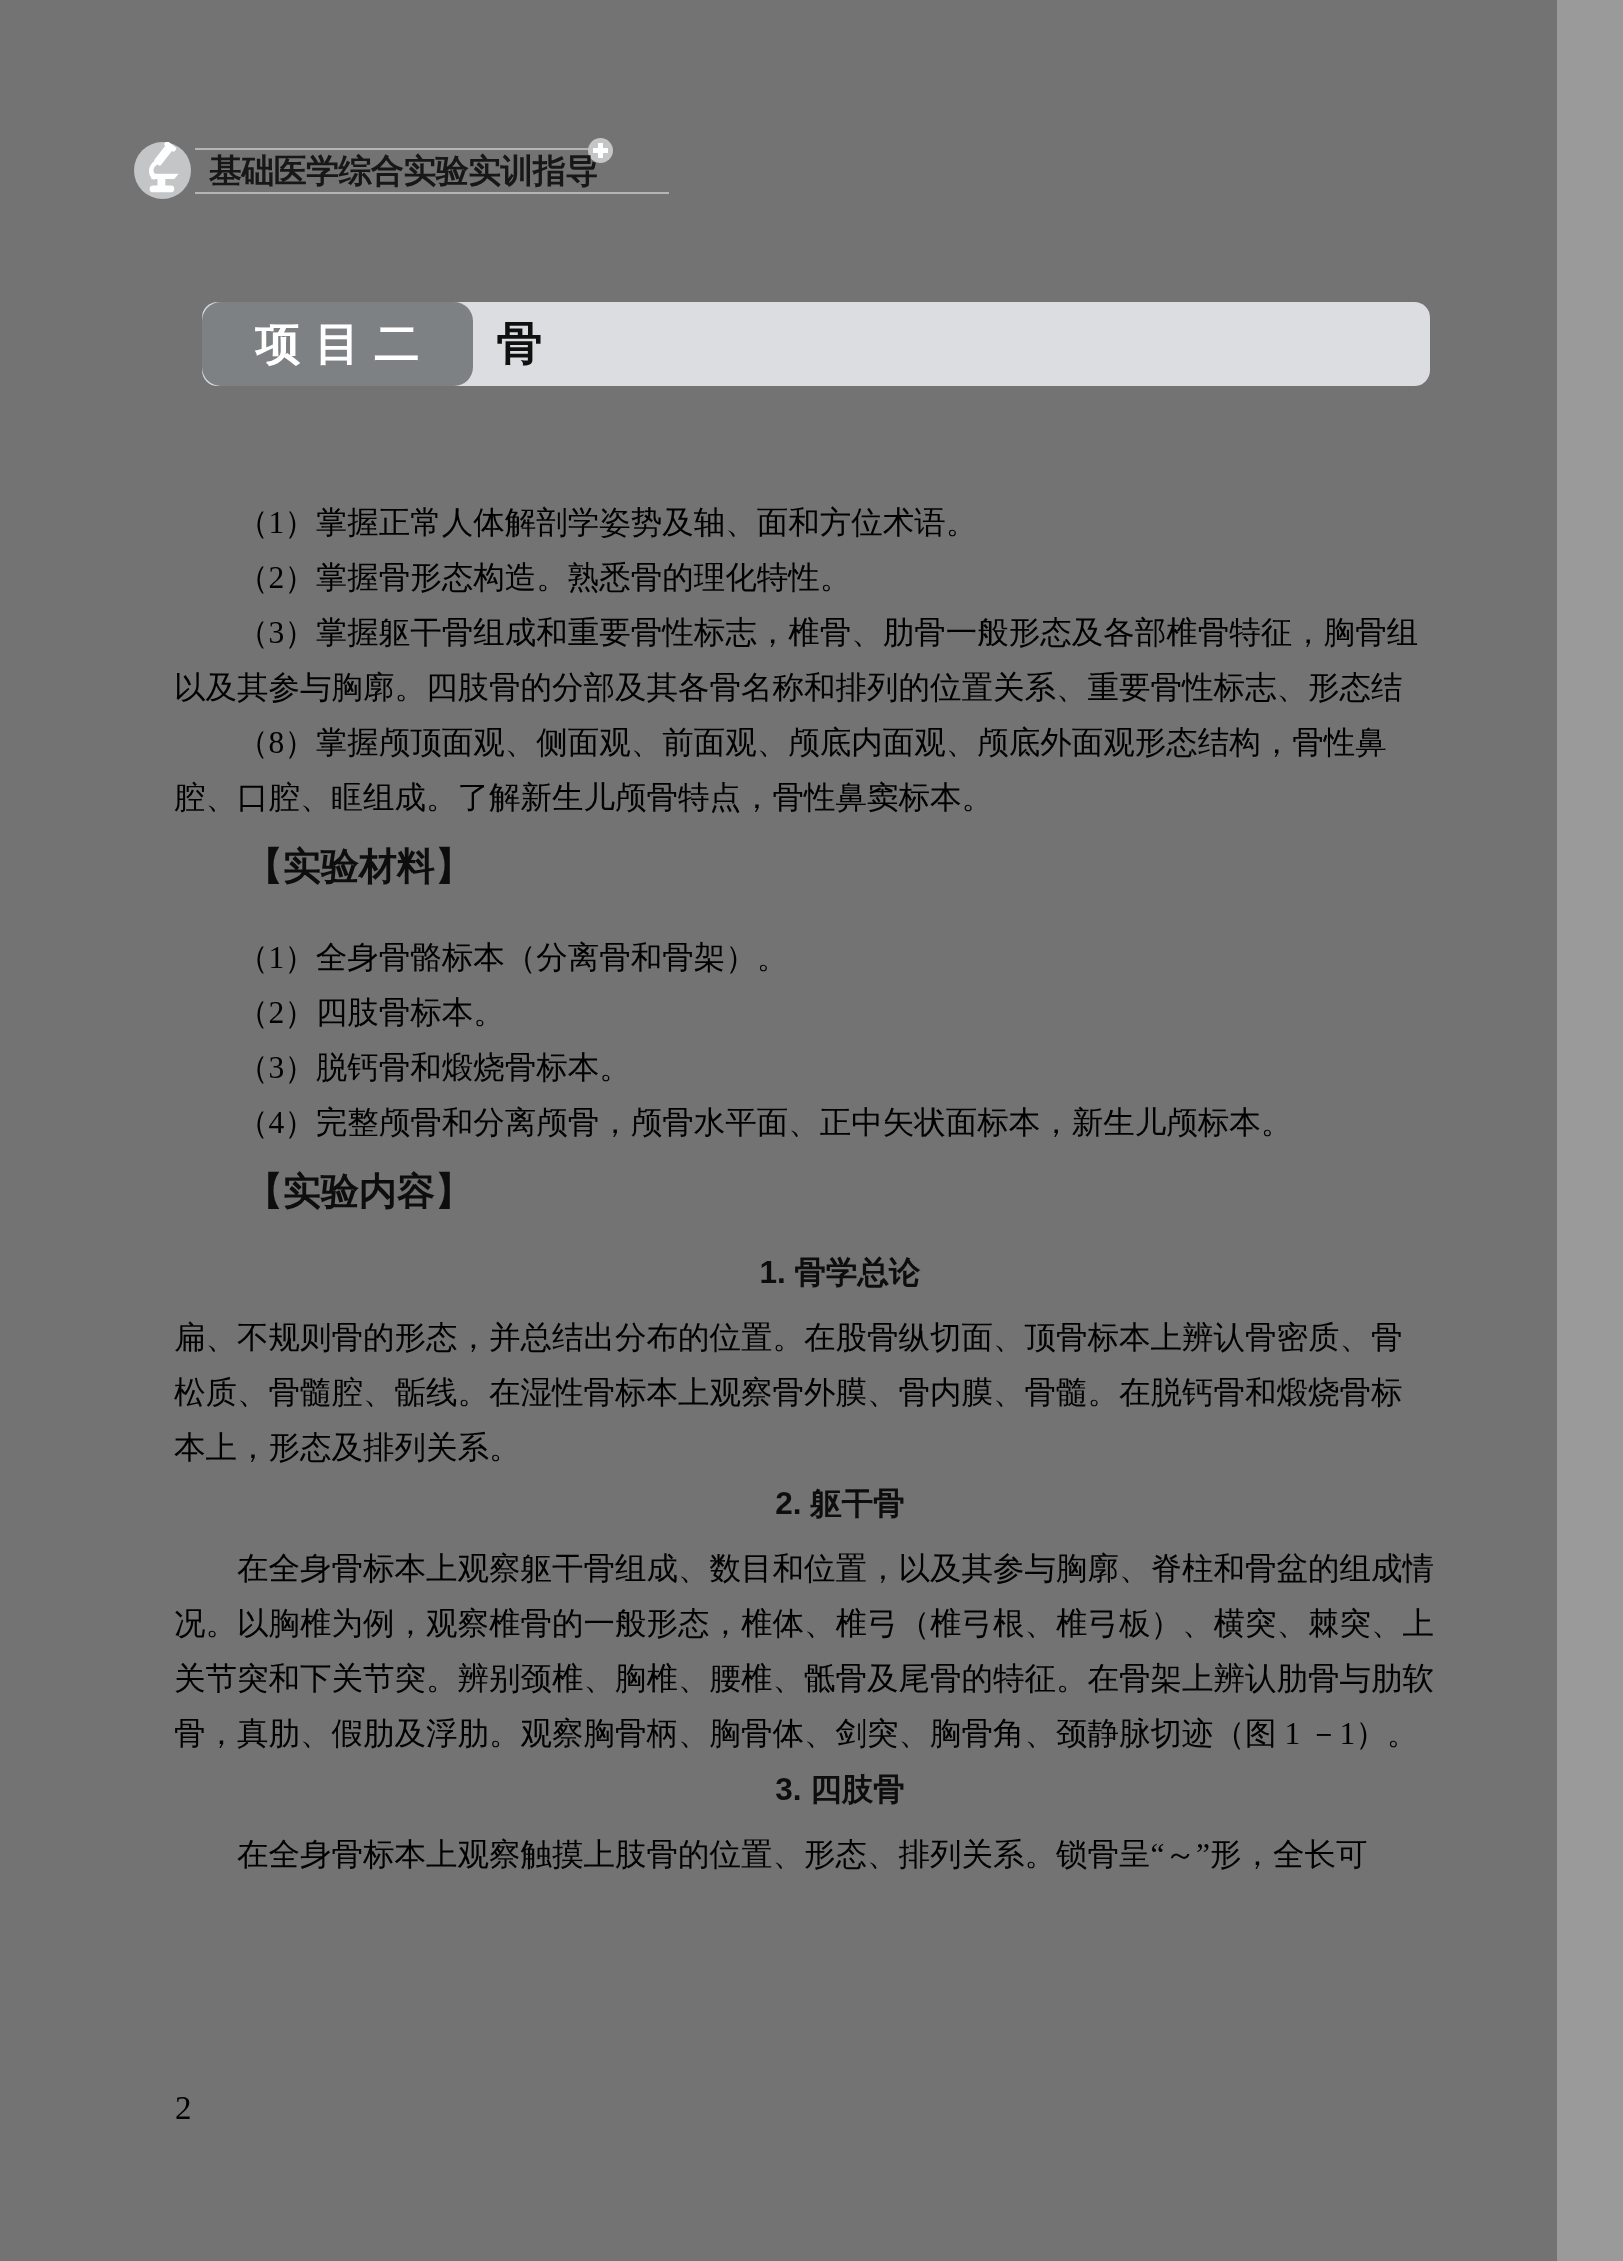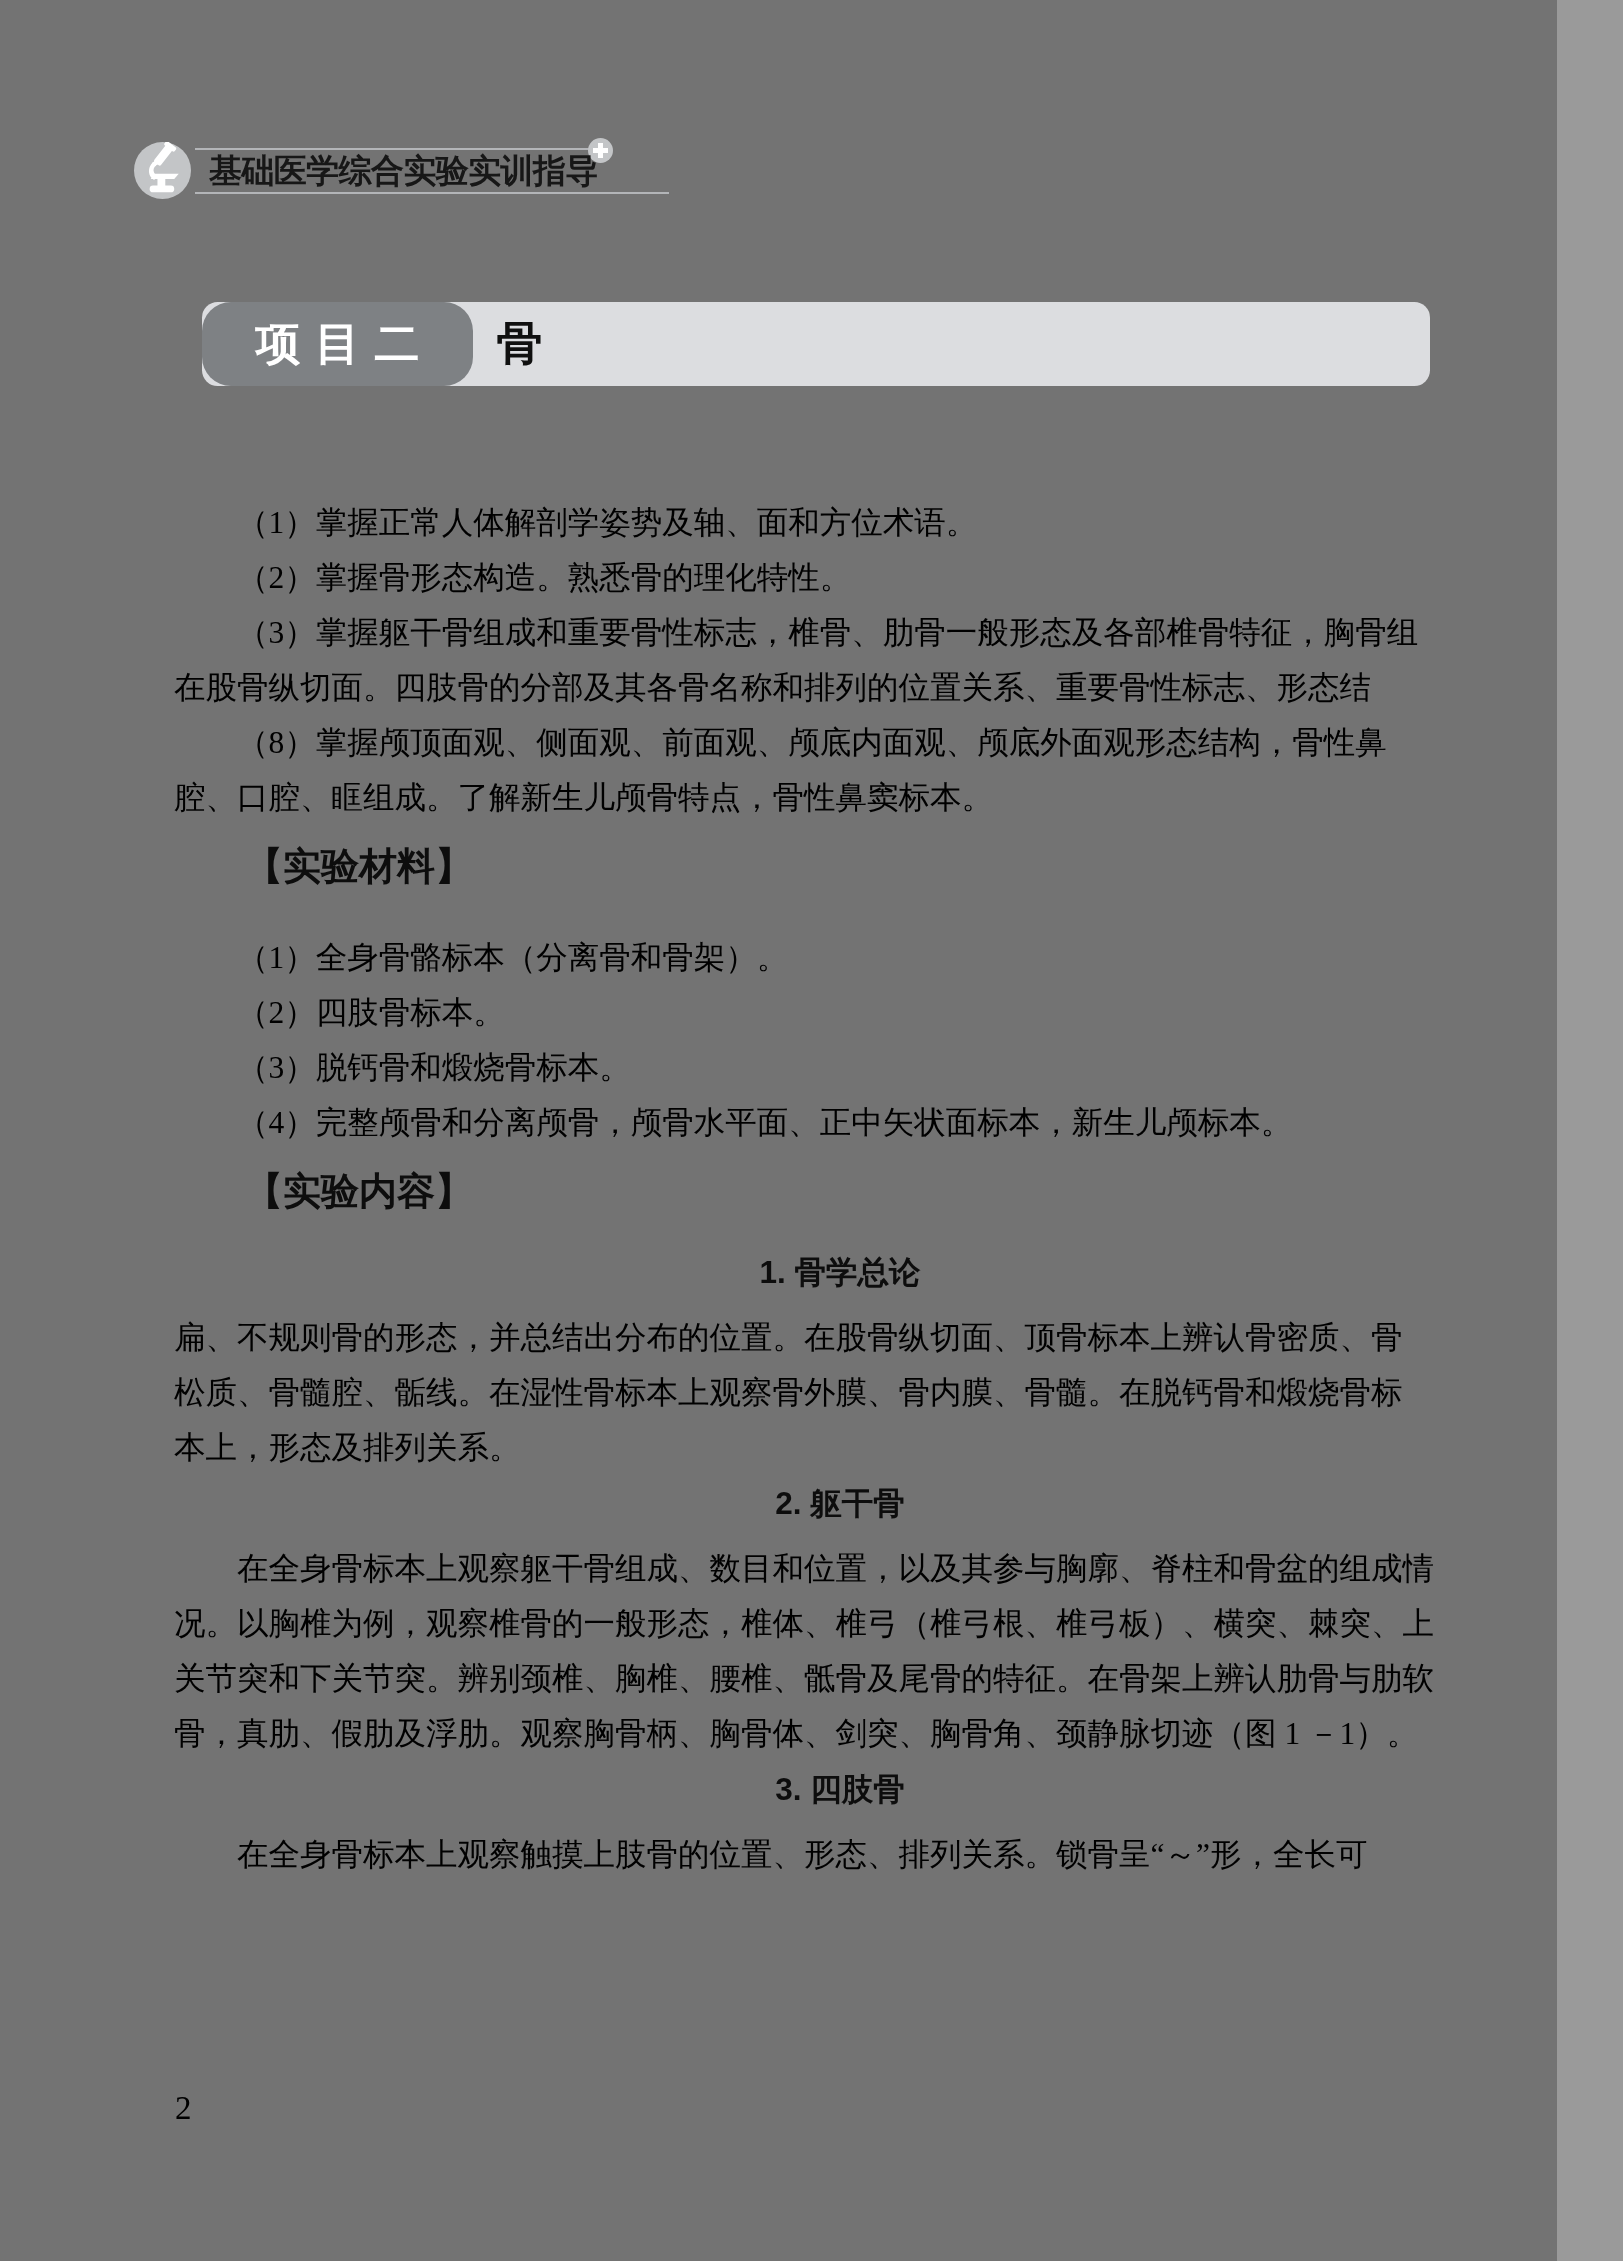--- a/index.html
+++ b/index.html
@@ -42,21 +42,21 @@
   }
 
   
   .banner{
     position:absolute;left:202px;top:302px;width:1228px;height:84px;
     background:#dcdde0;border-radius:15.7px;
     display:flex;align-items:center;
   }
   .banner-label{
     flex:none;width:271px;height:84px;
-    background:#7e8184;border-radius:29px;
+    background:#7e8184;border-radius:19px;
     color:#ffffff;
     font-family:"Liberation Sans","DejaVu Sans",sans-serif;
     font-weight:700;font-size:45px;letter-spacing:14.6px;text-indent:14.6px;
     display:flex;align-items:center;justify-content:center;
   }
   .banner-title{
     margin-left:23.6px;
     font-family:"Liberation Sans","DejaVu Sans",sans-serif;
     font-weight:700;font-size:46px;color:#101010;
   }
@@ -119,21 +119,21 @@
 
   <div class="banner">
     <div class="banner-label">项目二</div>
     <div class="banner-title">骨</div>
   </div>
 
   <main class="content" id="content">
       <div class="line indent">（1）掌握正常人体解剖学姿势及轴、面和方位术语。</div>
       <div class="line indent">（2）掌握骨形态构造。熟悉骨的理化特性。</div>
       <div class="line indent">（3）掌握躯干骨组成和重要骨性标志，椎骨、肋骨一般形态及各部椎骨特征，胸骨组</div>
-      <div class="line">在股骨纵切面。四肢骨的分部及其各骨名称和排列的位置关系、重要骨性标志、形态结</div>
+      <div class="line">以及其参与胸廓。四肢骨的分部及其各骨名称和排列的位置关系、重要骨性标志、形态结</div>
       <div class="line indent">（8）掌握颅顶面观、侧面观、前面观、颅底内面观、颅底外面观形态结构，骨性鼻</div>
       <div class="line">腔、口腔、眶组成。了解新生儿颅骨特点，骨性鼻窦标本。</div>
       <div class="h1">【实验材料】</div>
       <div class="line indent">（1）全身骨骼标本（分离骨和骨架）。</div>
       <div class="line indent">（2）四肢骨标本。</div>
       <div class="line indent">（3）脱钙骨和煅烧骨标本。</div>
       <div class="line indent">（4）完整颅骨和分离颅骨，颅骨水平面、正中矢状面标本，新生儿颅标本。</div>
       <div class="h1">【实验内容】</div>
       <div class="sub">1. 骨学总论</div>
       <div class="line">扁、不规则骨的形态，并总结出分布的位置。在股骨纵切面、顶骨标本上辨认骨密质、骨</div>

